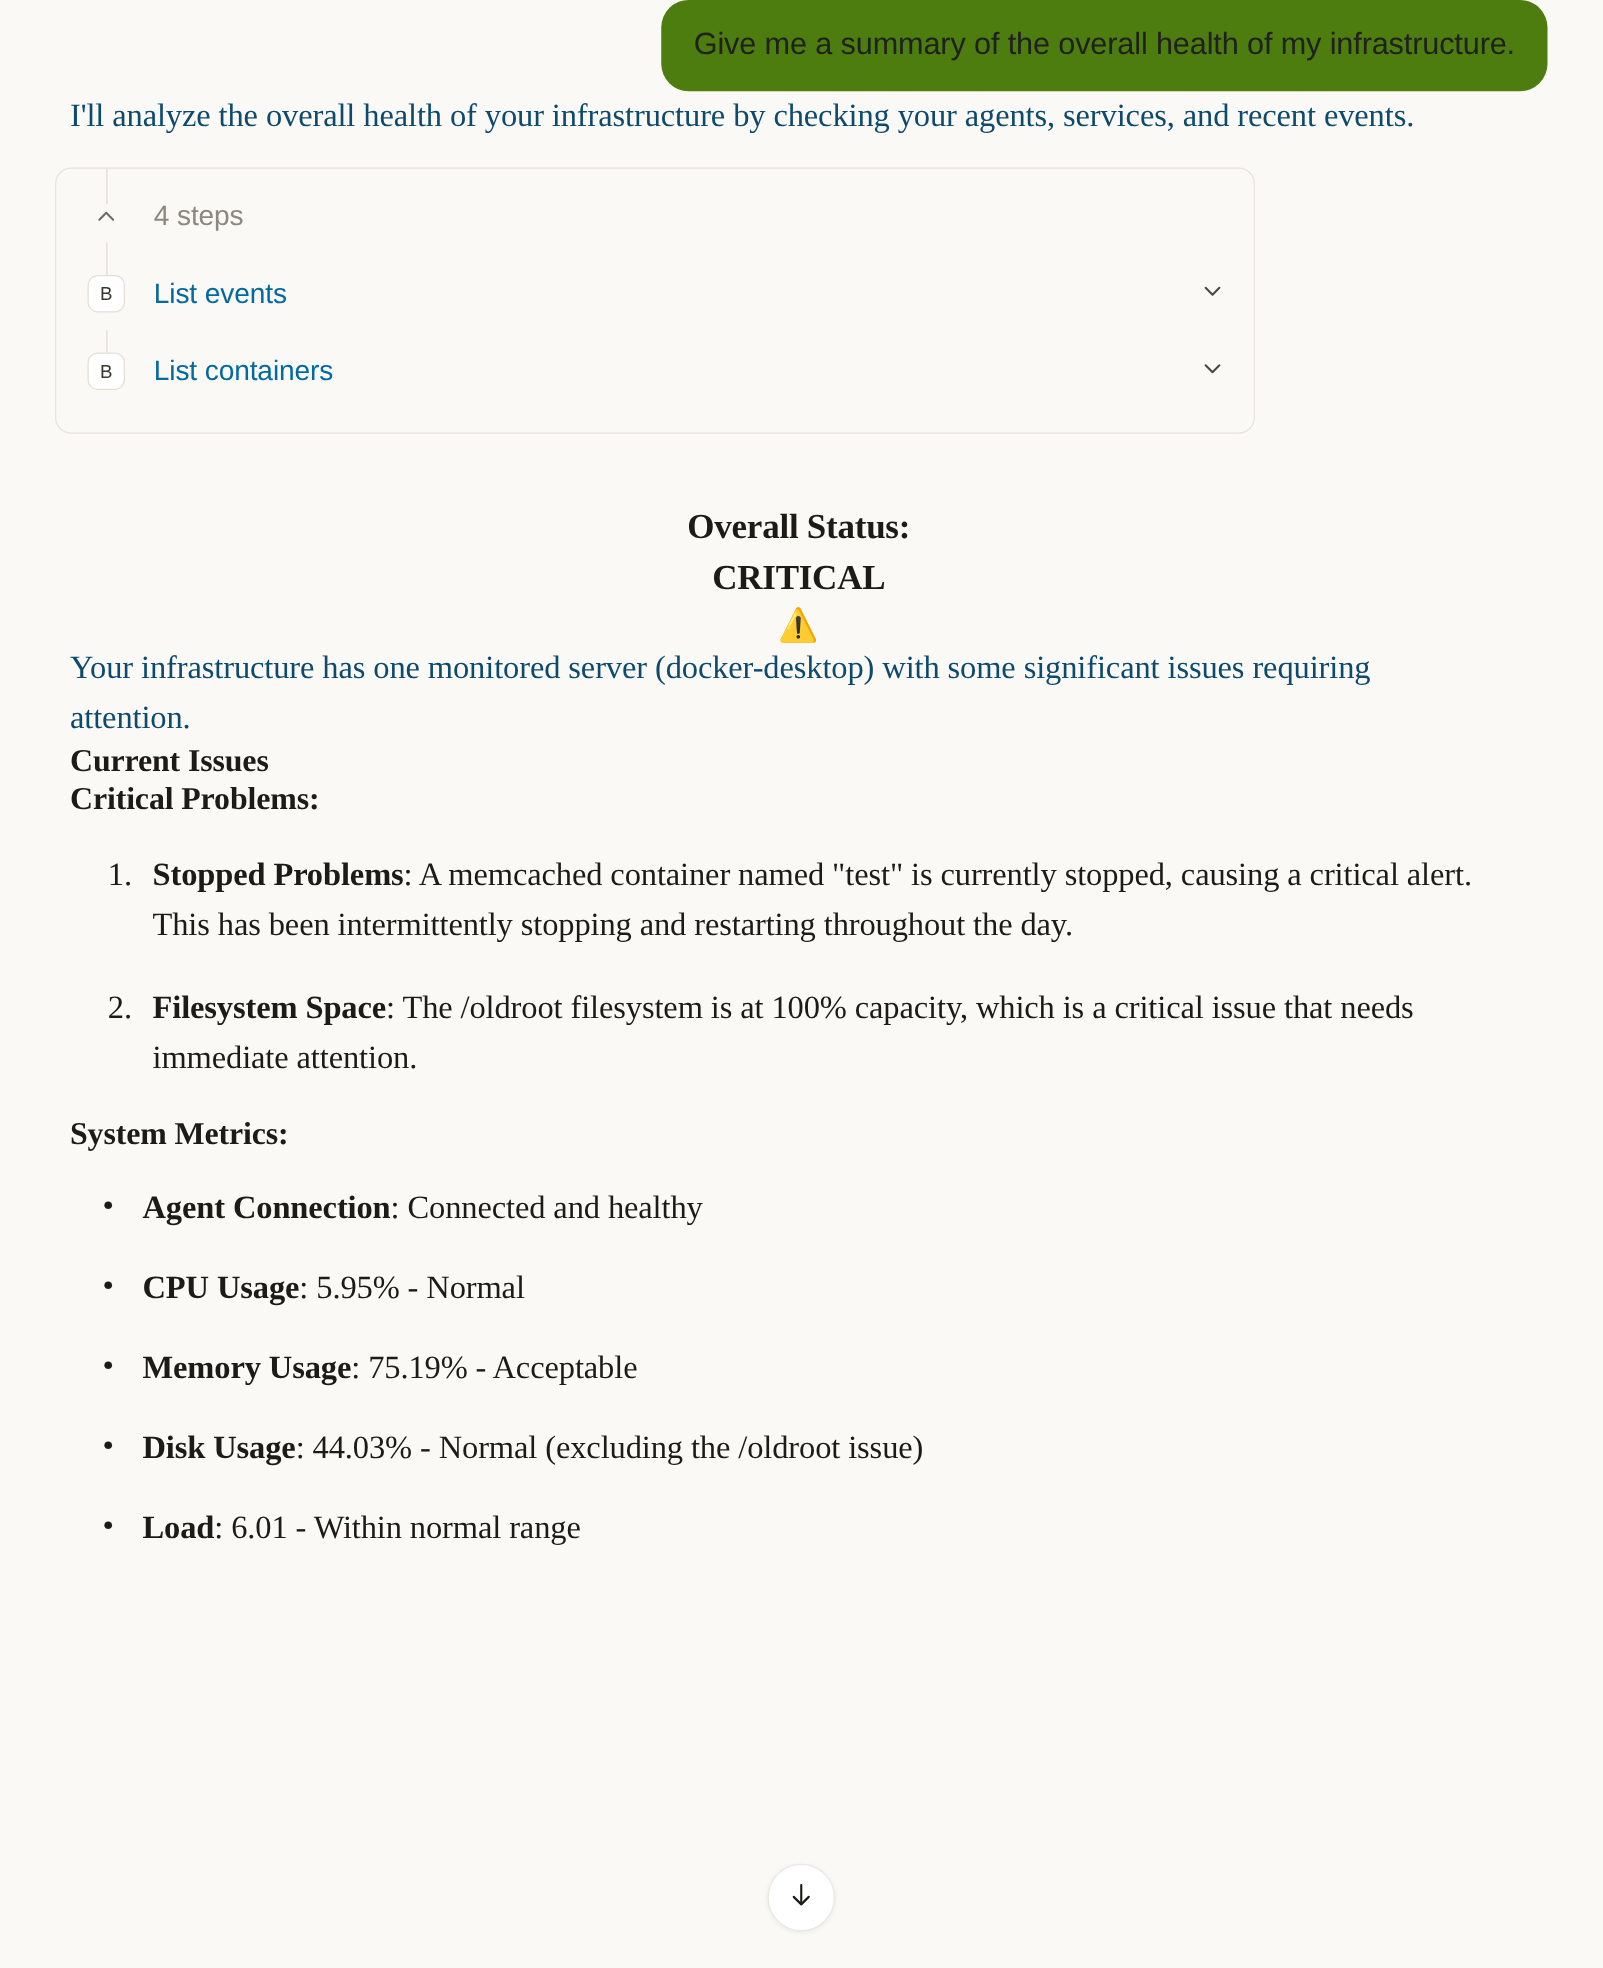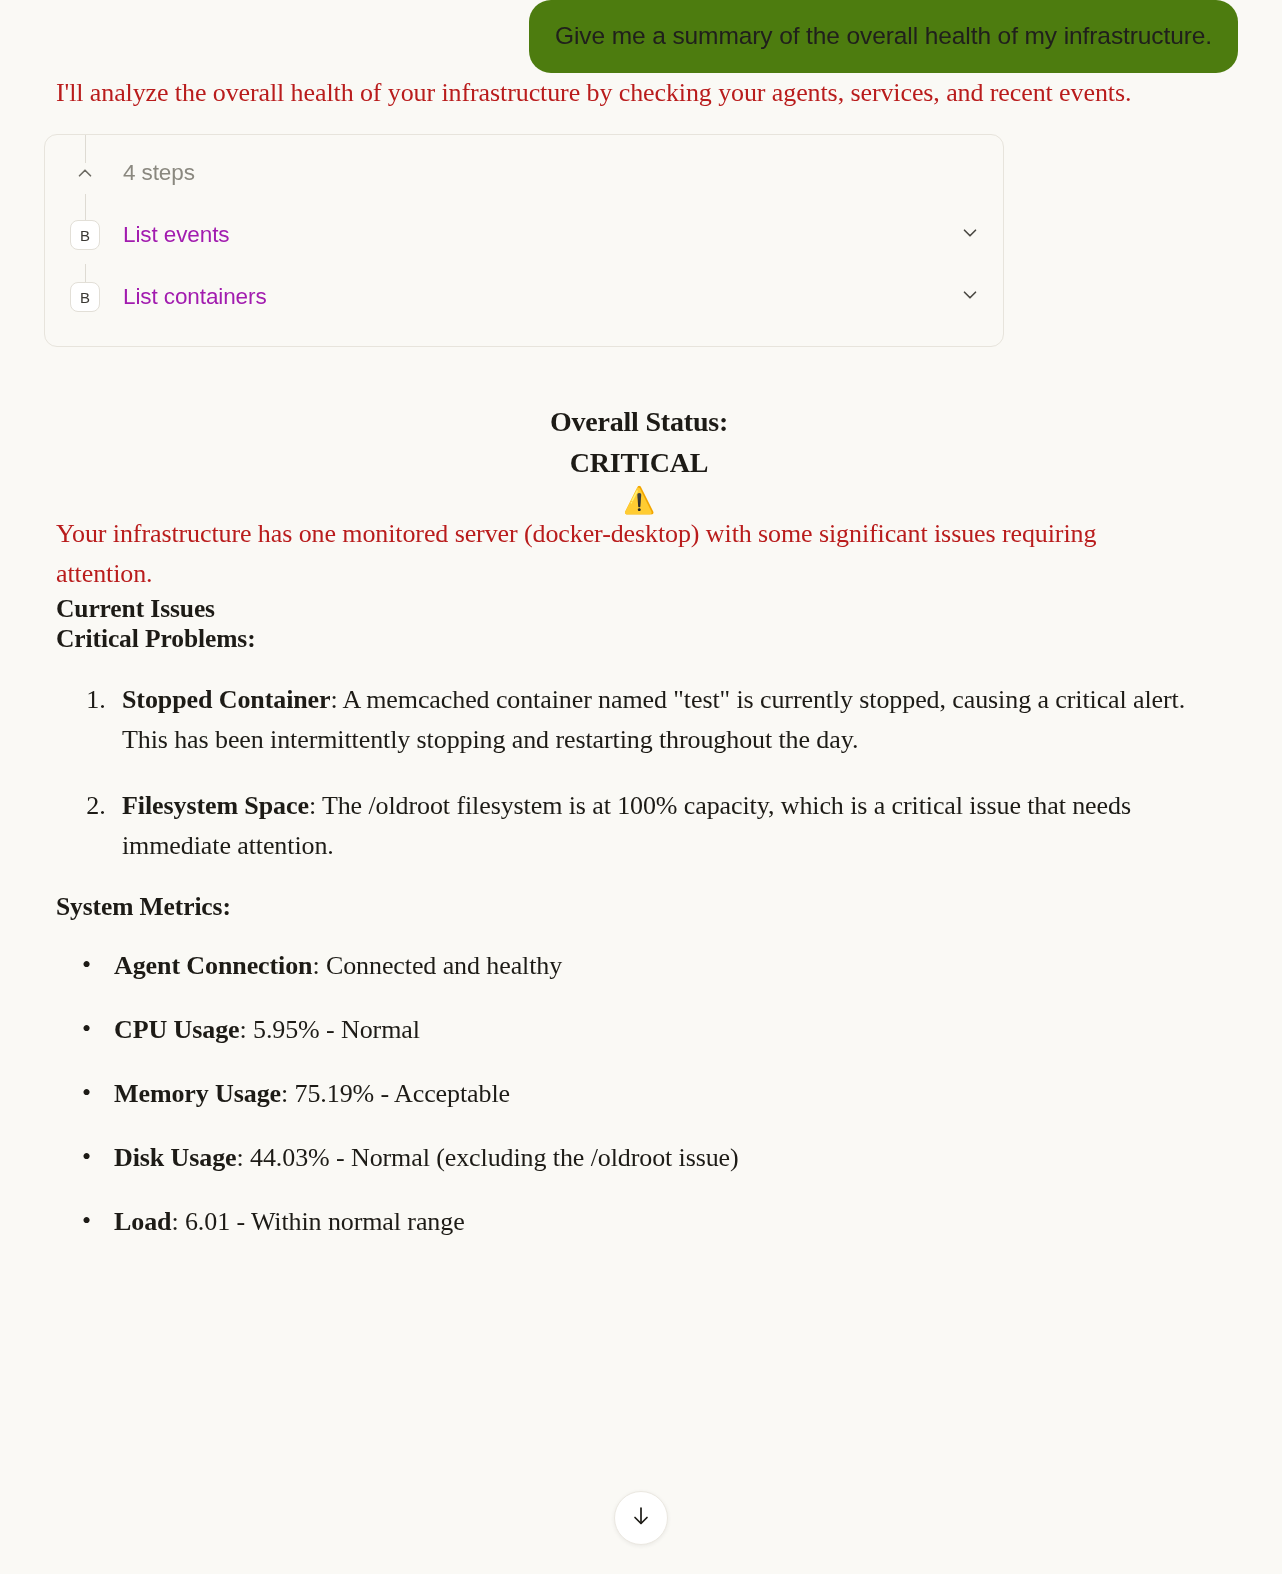--- a/index.html
+++ b/index.html
@@ -36,21 +36,21 @@
   }
 
   
   .assistant {
     padding: 0 60px 0 56px;
   }
   p.para {
     font-size: 26px;
     line-height: 1.54;
     margin: 0;
-    color: #b91c1c;
+    color: #0c4a6e;
     letter-spacing: -0.1px;
   }
   .intro {
     margin-top: 94px;
     max-width: 1120px;
   }
   .based {
     margin-top: 30px;
     max-width: 1120px;
   }
@@ -118,21 +118,21 @@
     font-family: "Liberation Sans", sans-serif;
     font-size: 15px;
     color: #3a3833;
     box-sizing: border-box;
     z-index: 2;
   }
   .step-label {
     font-family: "Liberation Sans", sans-serif;
     font-size: 22.5px;
     margin-left: 20px;
-    color: #a21caf;
+    color: #0369a1;
     letter-spacing: -0.1px;
   }
   .step-label.muted {
     color: #878madjust;
     color: #8a887f;
   }
   .step-spacer { flex: 1 1 auto; }
 
   
   h2.status-h {
@@ -268,21 +268,21 @@
     <span class="warn-emoji">⚠️</span>
   </h2>
 
   <p class="para infra">Your infrastructure has one monitored server (docker-desktop) with some significant issues requiring attention.</p>
 
   <h3 class="sub-h current-issues">Current Issues</h3>
 
   <h3 class="sub-h critical-problems">Critical Problems:</h3>
 
   <ol class="issues">
-    <li><span class="b">Stopped Container</span><span>: A memcached container named "test" is currently stopped, causing a critical alert. This has been intermittently stopping and restarting throughout the day.</span></li>
+    <li><span class="b">Stopped Problems</span><span>: A memcached container named "test" is currently stopped, causing a critical alert. This has been intermittently stopping and restarting throughout the day.</span></li>
     <li><span class="b">Filesystem Space</span><span>: The /oldroot filesystem is at 100% capacity, which is a critical issue that needs immediate attention.</span></li>
   </ol>
 
   <h3 class="sub-h system-metrics">System Metrics:</h3>
 
   <ul class="metrics">
     <li><span class="b">Agent Connection</span><span>: Connected and healthy</span></li>
     <li><span class="b">CPU Usage</span><span>: 5.95% - Normal</span></li>
     <li><span class="b">Memory Usage</span><span>: 75.19% - Acceptable</span></li>
     <li><span class="b">Disk Usage</span><span>: 44.03% - Normal (excluding the /oldroot issue)</span></li>

